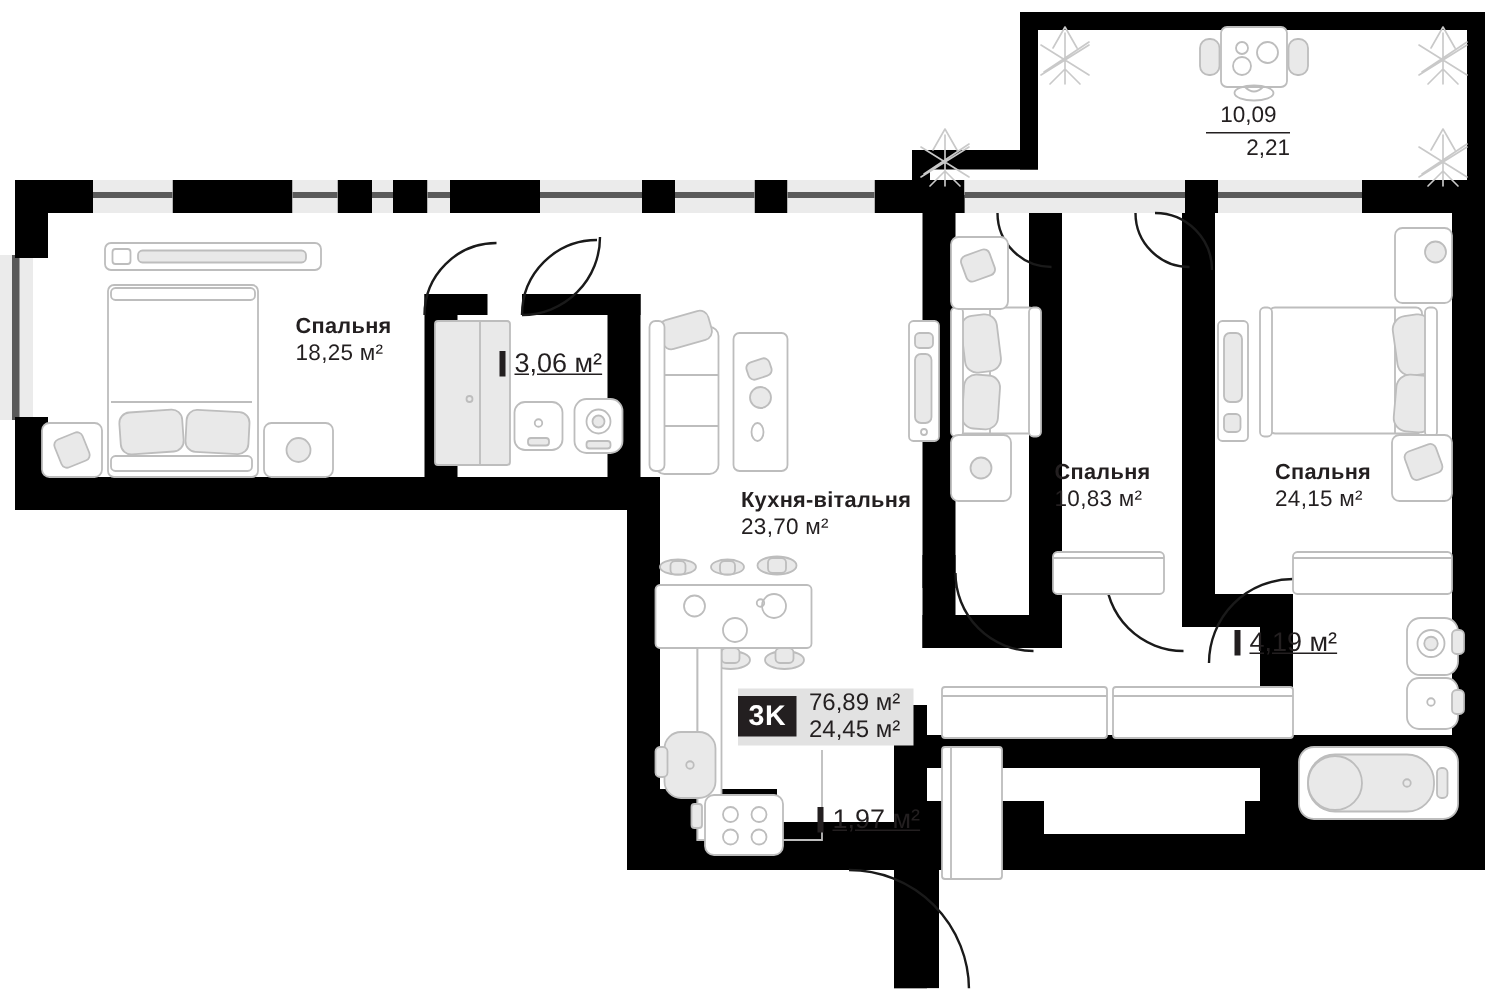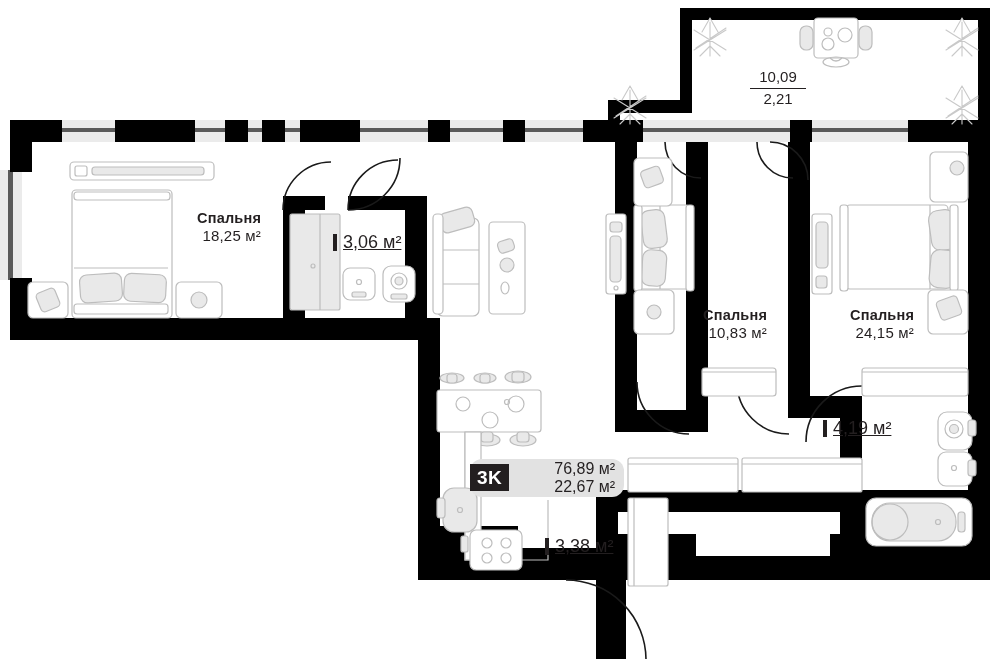--- a/index.html
+++ b/index.html
@@ -2,34 +2,34 @@
 <html><head>
 <meta charset="utf-8">
 <style>
   html,body{margin:0;padding:0;background:#ffffff;}
   body{font-family:"Liberation Sans","DejaVu Sans",sans-serif;}
   #plan{position:relative;width:1000px;height:659px;background:#ffffff;overflow:hidden;}
   #plan svg{position:absolute;left:0;top:0;}
   .lbl{position:absolute;color:#231f20;white-space:nowrap;}
   .roomlbl{display:flex;align-items:center;}
   .roomlbl .bar{width:4px;background:#231f20;margin-right:7px;flex:0 0 4px;}
-  .roomlbl .txt{display:flex;flex-direction:column;line-height:1.18;align-items:flex-end;}
+  .roomlbl .txt{display:flex;flex-direction:column;line-height:1.18;}
   .rname{font-size:14.5px;font-weight:700;letter-spacing:.2px;}
   .rarea{font-size:15px;font-weight:400;letter-spacing:.2px;}
   .arealbl{display:flex;align-items:center;}
   .arealbl .bar{width:4px;height:17px;background:#231f20;margin-right:6px;}
   .arealbl .txt{font-size:18px;text-decoration:underline;}
   .balcony{position:absolute;text-align:center;font-size:15px;color:#231f20;line-height:1.25;}
   .balcony .num1{border-bottom:1.3px solid #231f20;padding:0 9px 1px 9px;display:inline-block;}
   .balcony .num2{display:block;padding-top:1px;}
   #badge{position:absolute;display:flex;align-items:center;background:#e2e2e2;}
   #badge .k{background:#231f20;color:#ffffff;font-size:19px;font-weight:700;
             padding:4px 7px;line-height:1;letter-spacing:.5px;}
   #badge .areas{display:flex;flex-direction:column;padding:1px 9px 1px 8px;line-height:1.12;}
-  #badge .areas span{font-size:16px;color:#231f20;margin-left:37px;}
+  #badge .areas span{font-size:16px;color:#231f20;}
 </style>
 </head>
 <body>
 
 <div id="plan">
 
   <svg width="1000" height="659" viewBox="0 0 1000 659">
     <defs>
       <style>
         .w{fill:#000;}
@@ -338,20 +338,27 @@
       <span class="rname">Спальня</span>
       <span class="rarea">18,25 м²</span>
     </div>
   </div>
 
   <div class="lbl arealbl" style="left:333px;top:232px;">
     <div class="bar"></div>
     <span class="txt">3,06 м²</span>
   </div>
 
+  <div class="lbl roomlbl" style="left:483px;top:322px;height:42px;">
+    <div class="bar"></div>
+    <div class="txt">
+      <span class="rname">Кухня-вітальня</span>
+      <span class="rarea">23,70 м²</span>
+    </div>
+  </div>
 
   <div class="lbl roomlbl" style="left:692px;top:303px;height:42px;">
     <div class="bar"></div>
     <div class="txt">
       <span class="rname">Спальня</span>
       <span class="rarea">10,83 м²</span>
     </div>
   </div>
 
   <div class="lbl roomlbl" style="left:839px;top:303px;height:42px;">
@@ -362,29 +369,29 @@
     </div>
   </div>
 
   <div class="lbl arealbl" style="left:823px;top:418px;justify-content:center;">
     <div class="bar"></div>
     <span class="txt">4,19 м²</span>
   </div>
 
   <div class="lbl arealbl" style="left:545px;top:536px;">
     <div class="bar"></div>
-    <span class="txt">3,38 м²</span>
-  </div>
-
-  <div class="balcony" style="left:728px;top:68px;width:100px;">
+    <span class="txt">1,97 м²</span>
+  </div>
+
+  <div class="balcony" style="left:760px;top:68px;width:100px;text-align:right;">
     <span class="num1">10,09</span>
     <span class="num2">2,21</span>
   </div>
 
-  <div id="badge" style="left:470px;top:459px;border-radius:12px;">
+  <div id="badge" style="left:492px;top:459px;">
     <span class="k">3K</span>
     <span class="areas">
       <span>76,89 м²</span>
-      <span>22,67 м²</span>
+      <span>24,45 м²</span>
     </span>
   </div>
 
 </div>
 
 </body></html>

